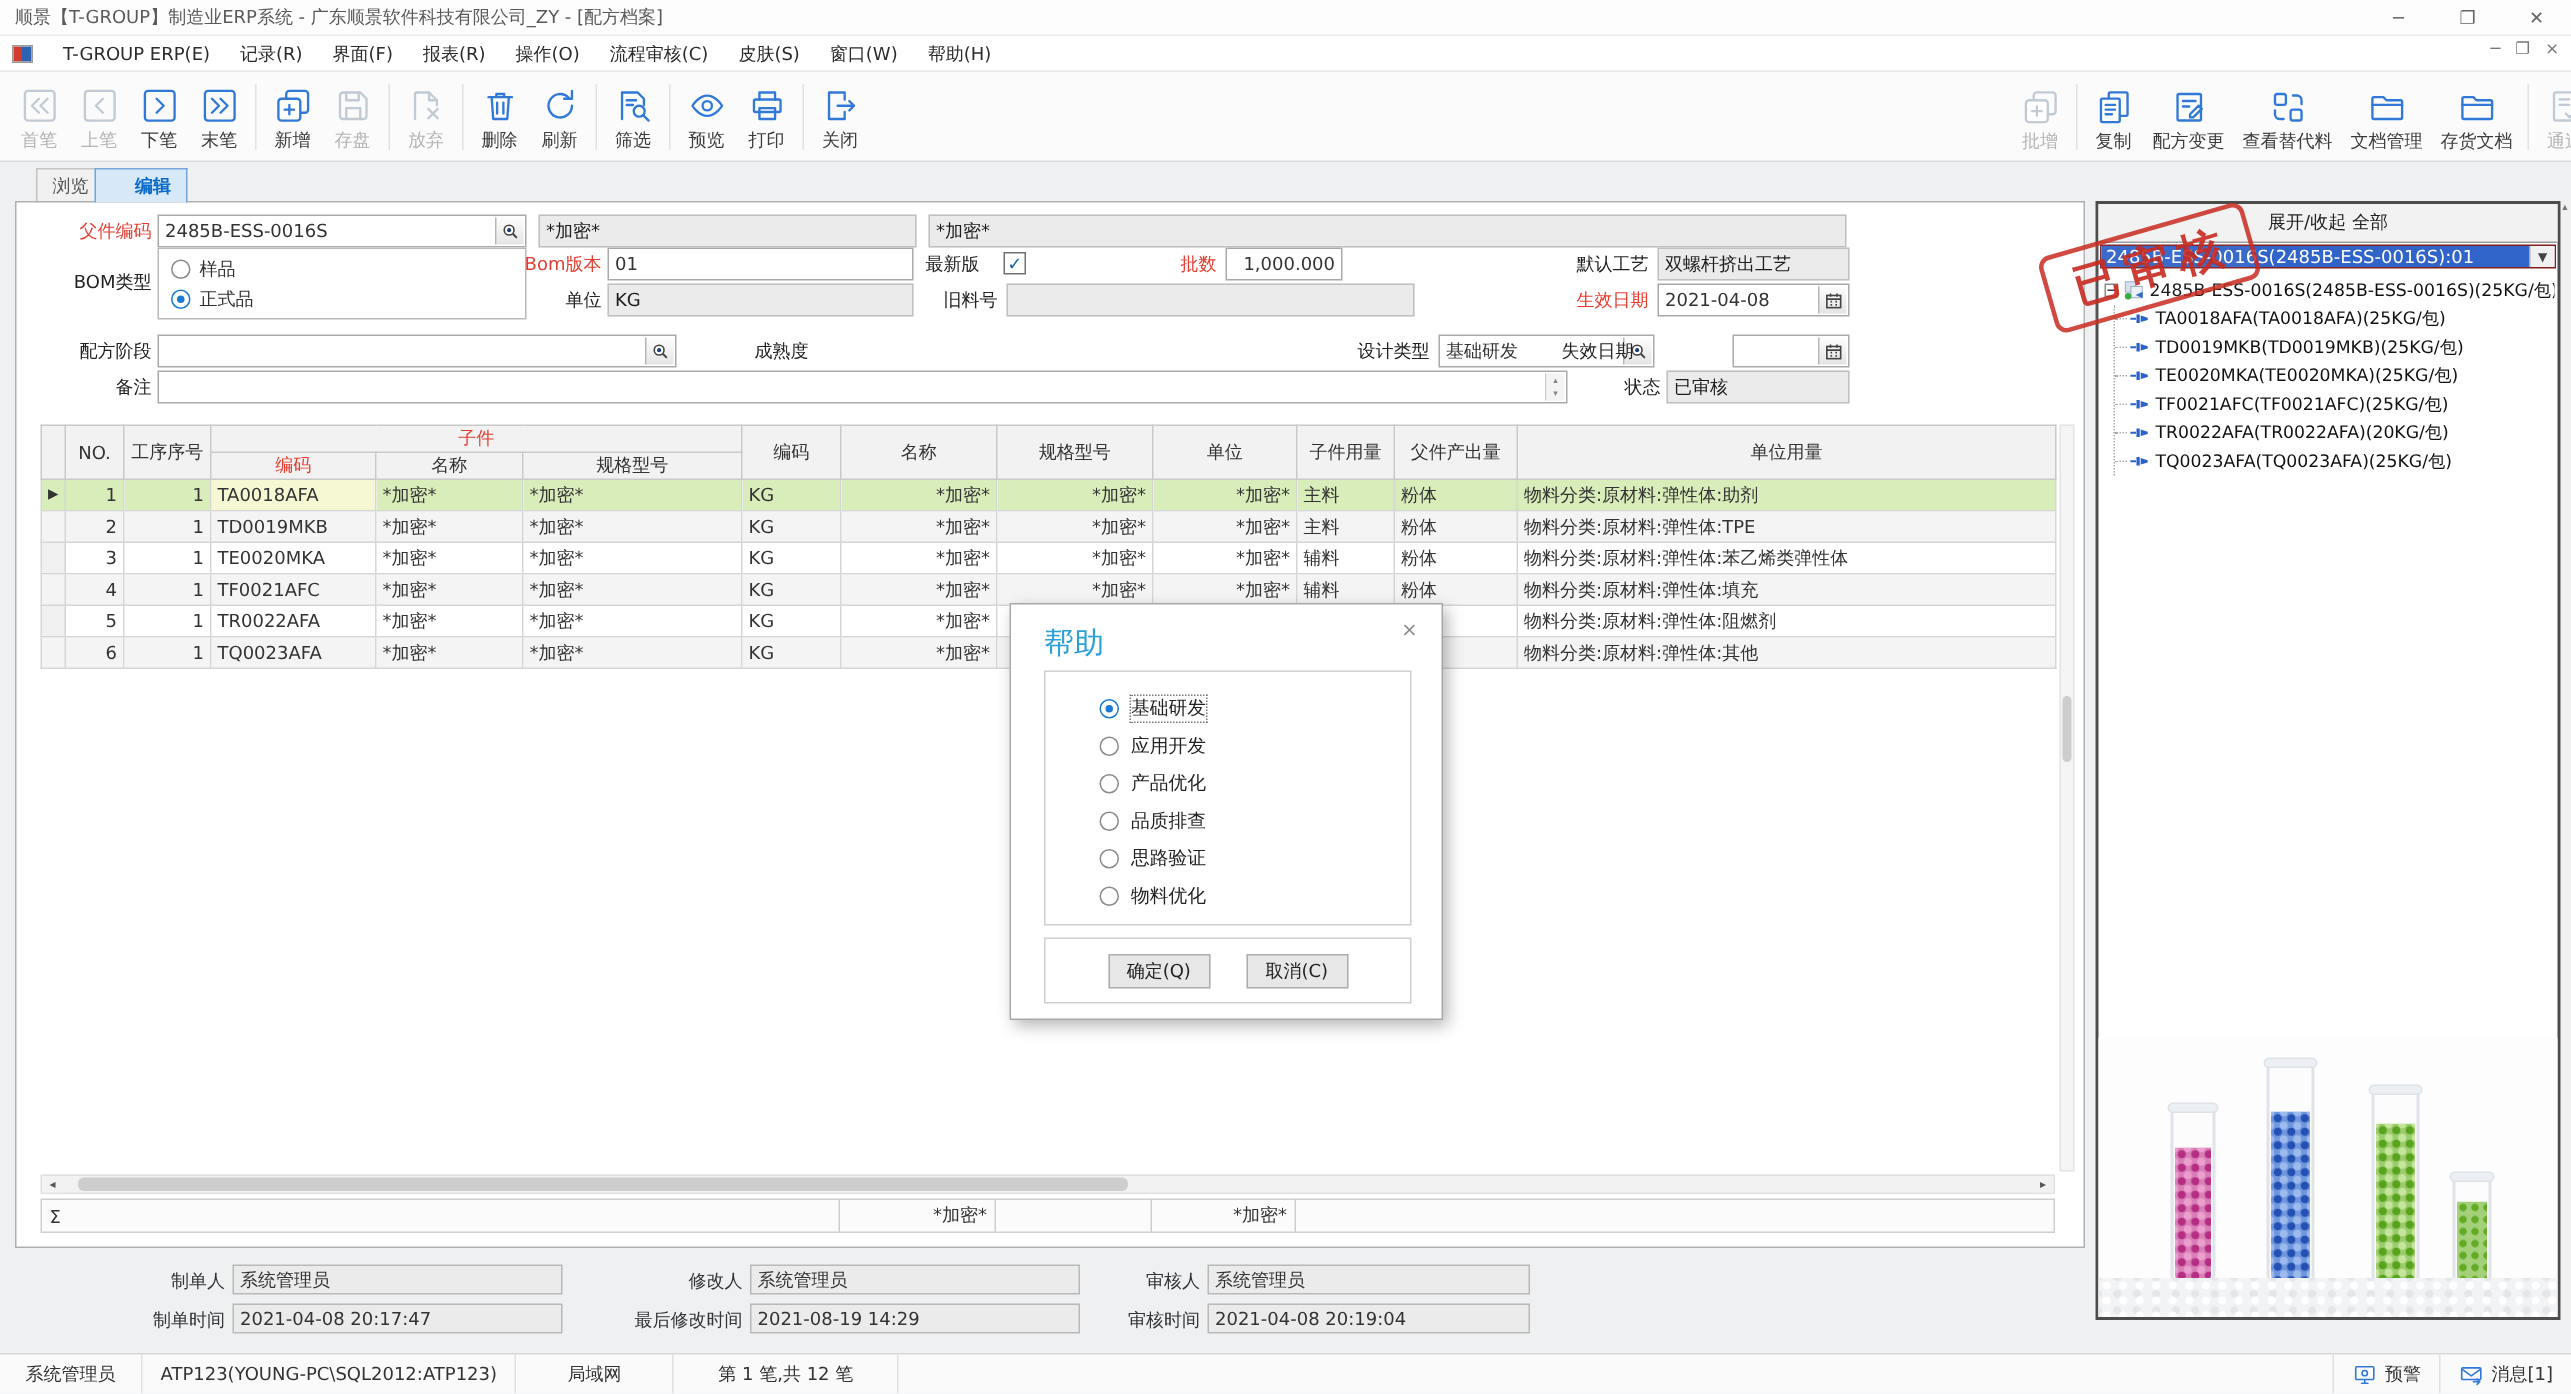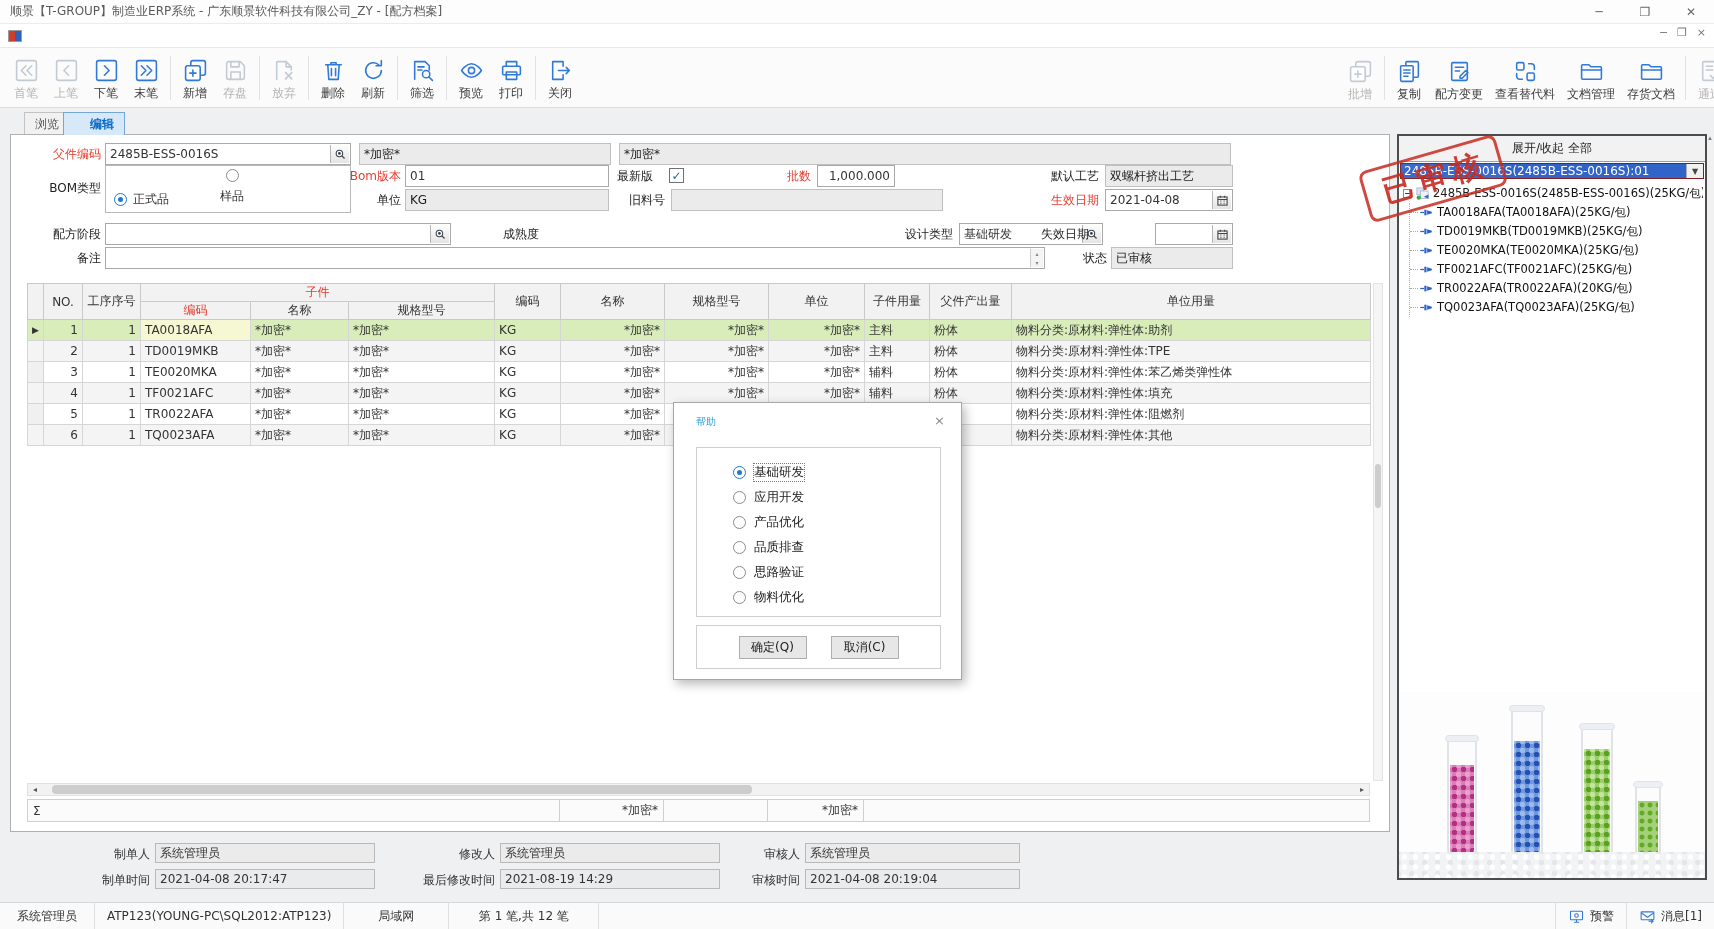--- a/index.html
+++ b/index.html
@@ -100,21 +100,21 @@
   .tube { position:absolute; border:2px solid #e0e3e8; border-radius:0 0 14px 14px; background:#fcfcfd; }
   .tube .rim { position:absolute; left:-4px; top:-3px; right:-4px; height:7px; background:#eceff3; border-radius:4px; border:1px solid #dfe2e7; }
   .tube .pellets { position:absolute; left:1px; right:1px; bottom:1px; border-radius:0 0 12px 12px; }
   .pile { position:absolute; left:0; bottom:0; width:100%; height:26px;
           background-color:#f2f3f5;
           background-image:radial-gradient(circle,#ffffff 2.4px,transparent 3px),radial-gradient(circle,#e4e6ea 2.4px,transparent 3px);
           background-size:11px 10px,13px 11px; background-position:0 0,6px 5px; }
 
   
   .dialog { position:absolute; left:673px; top:402px; width:289px; height:278px; background:#fff; border:1px solid #a7a7a7; box-shadow:3px 4px 10px rgba(0,0,0,.28); z-index:10; }
-  .dlg-title { position:absolute; left:22px; top:12px; font-size:10px; color:#2ba0d8; }
+  .dlg-title { position:absolute; left:22px; top:12px; font-size:20px; color:#2ba0d8; }
   .dlg-close { position:absolute; right:16px; top:10px; color:#8a8a8a; font-size:13px; cursor:pointer; }
   .dlg-group { position:absolute; left:22px; top:44px; width:245px; height:170px; border:1px solid #cfcfcf; padding:12px 0 0 36px; }
   .dlg-opt { display:flex; align-items:center; gap:8px; height:25px; cursor:pointer; font-size:12.5px; color:#222; }
   .dlg-opt .lbl.focus { outline:1px dotted #777; }
   .dlg-btnbox { position:absolute; left:22px; top:222px; width:245px; height:44px; border:1px solid #cfcfcf; display:flex; align-items:center; justify-content:center; gap:24px; }
   .dlg-btn { width:68px; height:23px; background:#e7e7e7; border:1px solid #adadad; display:flex; align-items:center; justify-content:center; font-size:12px; color:#222; cursor:pointer; }
 
   
   .stamp { position:absolute; left:1362px; top:152px; transform:rotate(-16deg); color:rgba(200,42,32,.9); border:3px solid rgba(200,42,32,.85); border-radius:8px; font-size:30px; font-weight:bold; letter-spacing:6px; padding:3px 12px 3px 16px; z-index:4; background:rgba(255,255,255,.05); }
 
@@ -127,20 +127,31 @@
   <span>顺景【T-GROUP】制造业ERP系统 - 广东顺景软件科技有限公司_ZY - [配方档案]</span>
   <div class="win-ctrls">
     <span class="win-btn">─</span>
     <span class="win-btn">❐</span>
     <span class="win-btn">✕</span>
   </div>
 </div>
 
 <div class="menubar">
   <span class="appicon"></span>
+  <div id="menu-items" style="display:flex;">
+      <span class="menu-item">T-GROUP ERP(E)</span>
+      <span class="menu-item">记录(R)</span>
+      <span class="menu-item">界面(F)</span>
+      <span class="menu-item">报表(R)</span>
+      <span class="menu-item">操作(O)</span>
+      <span class="menu-item">流程审核(C)</span>
+      <span class="menu-item">皮肤(S)</span>
+      <span class="menu-item">窗口(W)</span>
+      <span class="menu-item">帮助(H)</span>
+    </div>
 </div>
 <div class="mdi-ctrls">
   <span>─</span>
   <span>❐</span>
   <span>×</span>
 </div>
 
 <div class="toolbar">
   <div class="tb-left" id="tb-left">
       <div class="tb-item disabled">
@@ -363,21 +374,21 @@
   </div>
   <div class="fld ro" style="left:348px;top:8px;width:252px;">
       <span>*加密*</span>
     </div>
   <div class="fld ro" style="left:608px;top:8px;width:612px;">
       <span>*加密*</span>
     </div>
 
   <span class="flabel" style="left:10px;top:42px;width:80px;">BOM类型</span>
   <div class="groupbox" style="left:94px;top:30px;width:246px;height:48px;">
-    <div class="radio-row" style="margin-top:3px;flex-direction:column;">
+    <div class="radio-row" style="margin-top:3px;">
       <span class="radio"></span>
         <span>样品</span>
     </div>
     <div class="radio-row">
       <span class="radio sel"></span>
         <span>正式品</span>
     </div>
   </div>
 
   <span class="flabel req" style="left:330px;top:30px;width:60px;">Bom版本</span>

